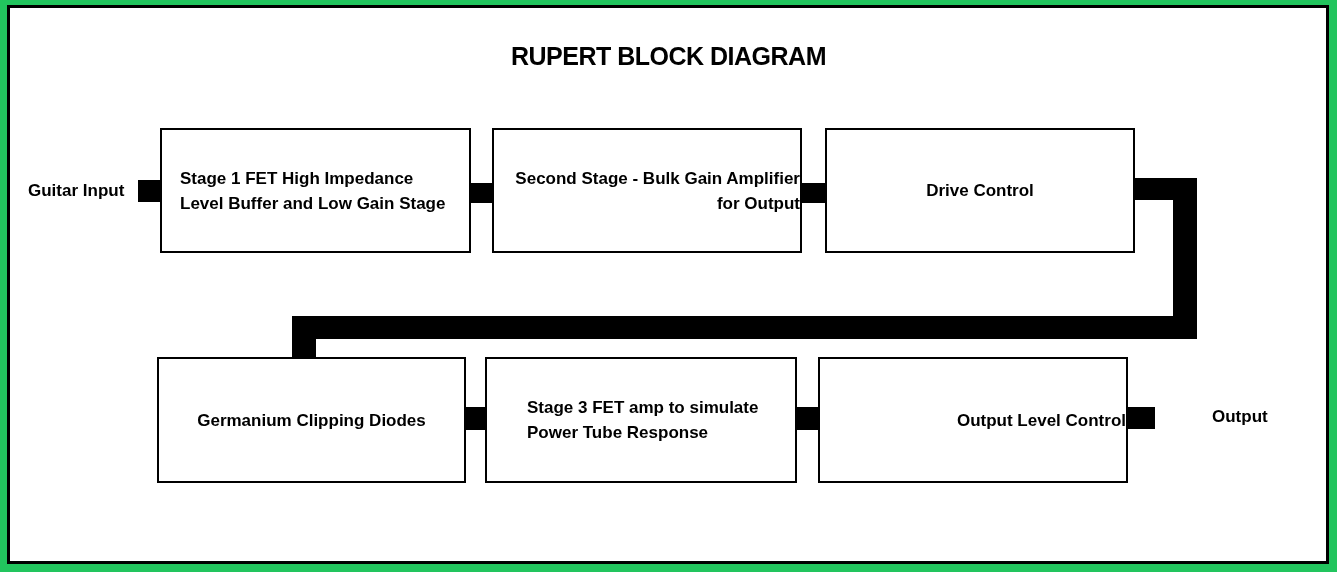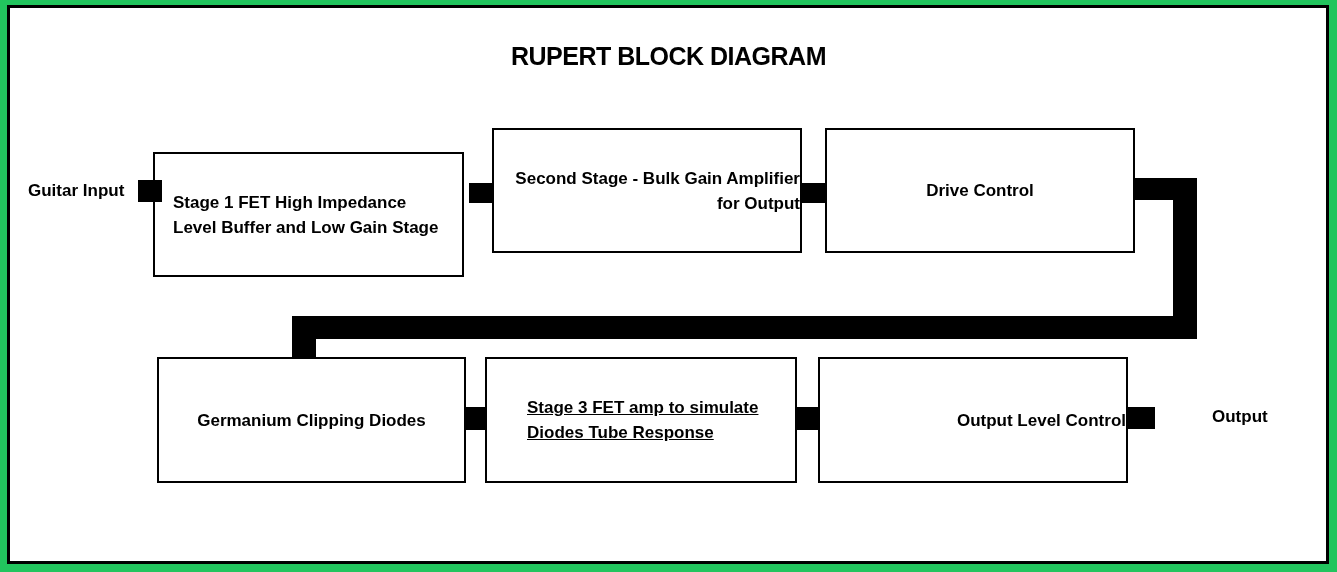--- a/index.html
+++ b/index.html
@@ -34,25 +34,25 @@
     display: flex; flex-direction: column; justify-content: center;
     font-size: 17px; font-weight: bold; line-height: 25px;
     color: #000000;
   }
   .block span { display: block; white-space: nowrap; }
   .block span:empty { display: none; }
 
   .row1 { top: 128px; height: 125px; }
   .row2 { top: 357px; height: 126px; }
 
-  #b1 { left: 153px; width: 311px; padding-left: 18px; text-align: left; margin-top: 24px; }
+  #b1 { left: 160px; width: 311px; padding-left: 18px; text-align: left; }
   #b2 { left: 492px; width: 310px; padding-left: 14px; text-align: right; }
   #b3 { left: 825px; width: 310px; text-align: center; }
   #b4 { left: 157px; width: 309px; text-align: center; }
-  #b5 { left: 485px; width: 312px; padding-left: 40px; text-align: left; text-decoration: underline; }
+  #b5 { left: 485px; width: 312px; padding-left: 40px; text-align: left; }
   #b6 { left: 818px; width: 310px; text-align: right; }
 
   .conn { position: absolute; background: #000000; }
 
   #c-in     { left: 138px;  top: 180px; width: 24px;  height: 22px; }
   #c-12     { left: 469px;  top: 183px; width: 25px;  height: 20px; }
   #c-23     { left: 800px;  top: 183px; width: 27px;  height: 20px; }
   #c-out-h  { left: 1133px; top: 178px; width: 64px;  height: 22px; }
   #c-vert   { left: 1173px; top: 178px; width: 24px;  height: 161px; }
   #c-return { left: 292px;  top: 316px; width: 905px; height: 23px; }
@@ -92,21 +92,21 @@
     <span>Germanium Clipping Diodes</span>
 
   </div>
 
   <div class="block row1" id="b3">
     <span>Drive Control</span>
 
   </div>
   <div class="block row2" id="b5">
     <span>Stage 3 FET amp to simulate</span>
-    <span>Diodes Tube Response</span>
+    <span>Power Tube Response</span>
   </div>
   <div class="block row2" id="b6">
     <span>Output Level Control</span>
 
   </div>
 
   <div class="conn" id="c-in"></div>
   <div class="conn" id="c-12"></div>
   <div class="conn" id="c-23"></div>
   <div class="conn" id="c-out-h"></div>

